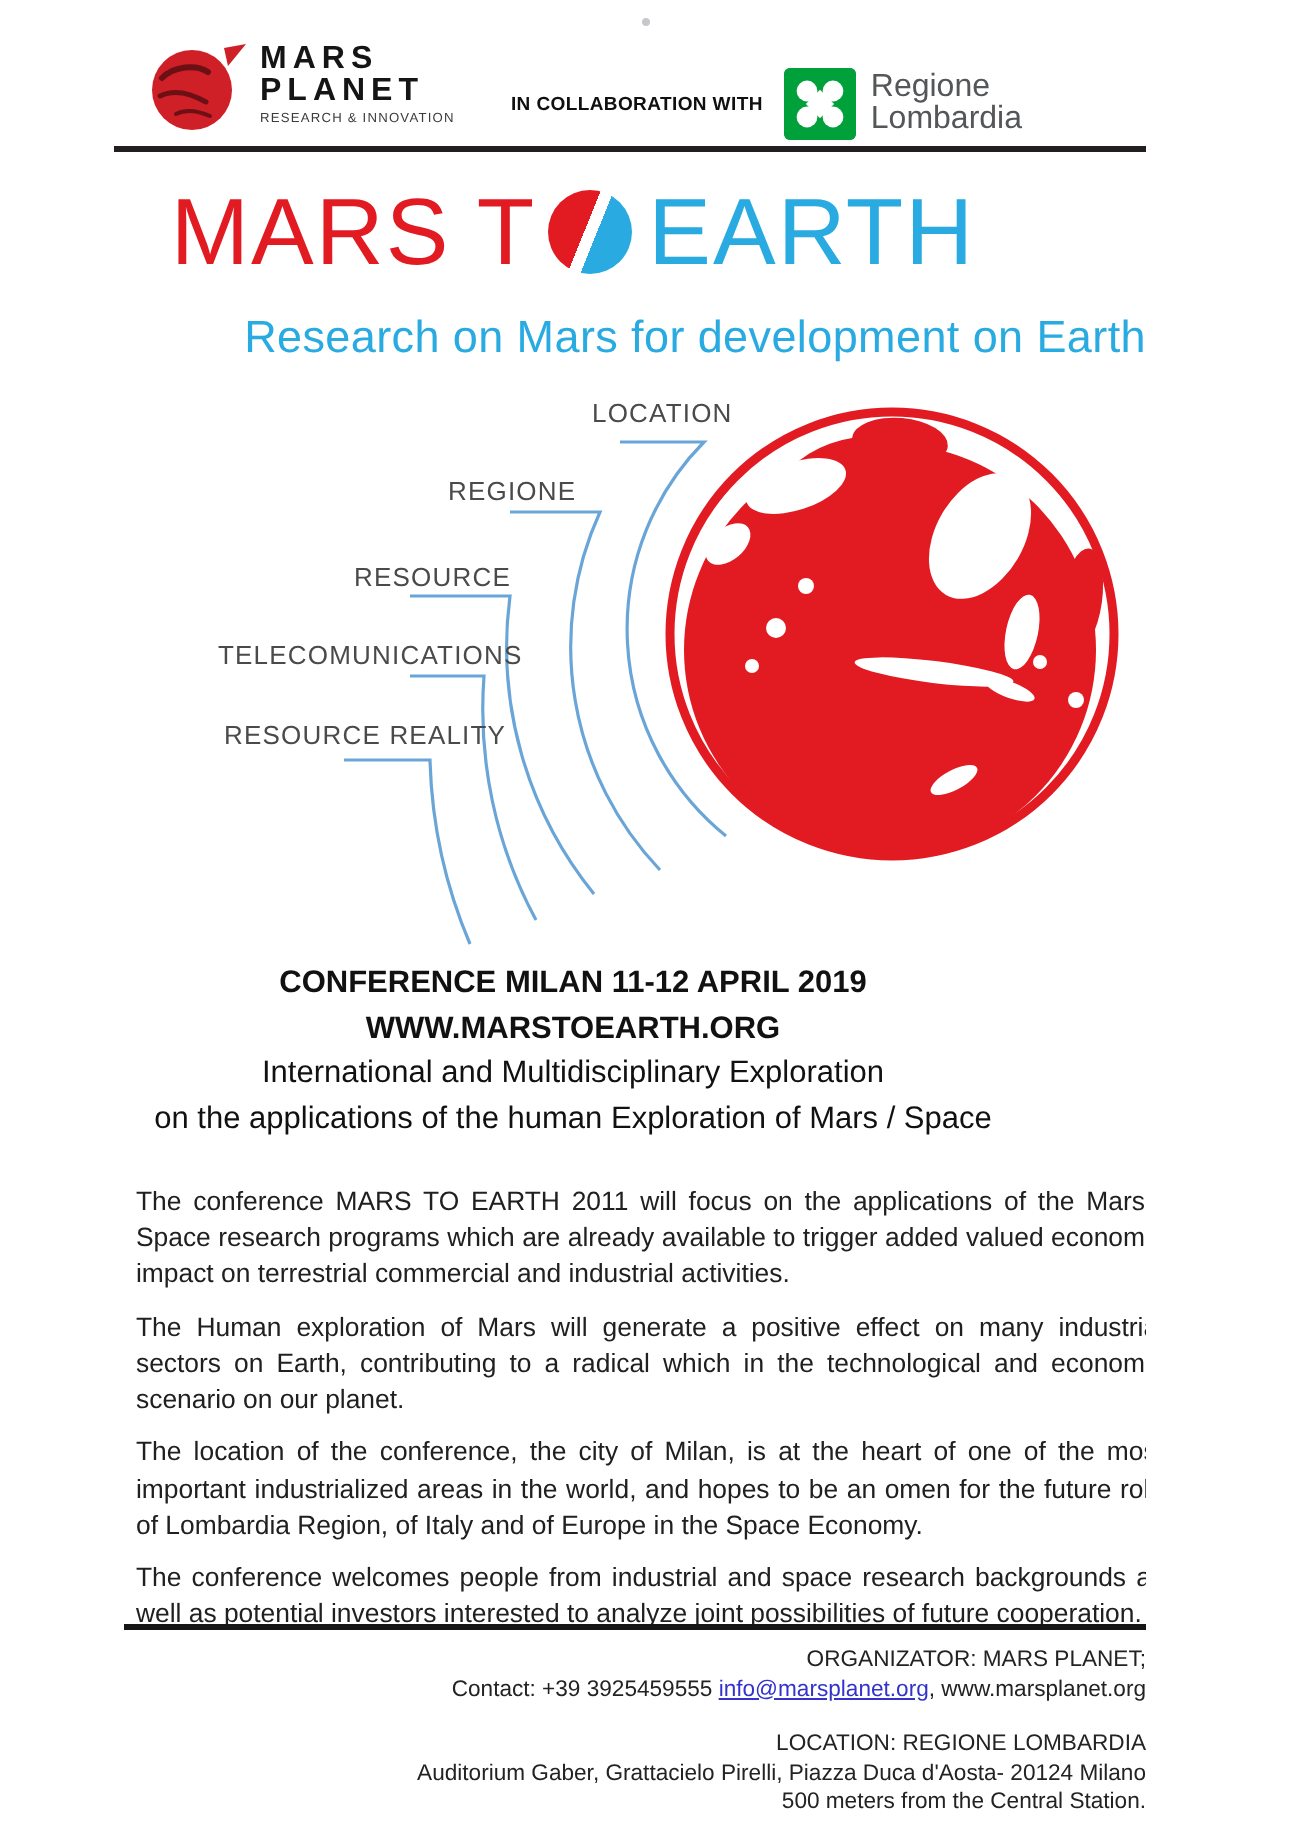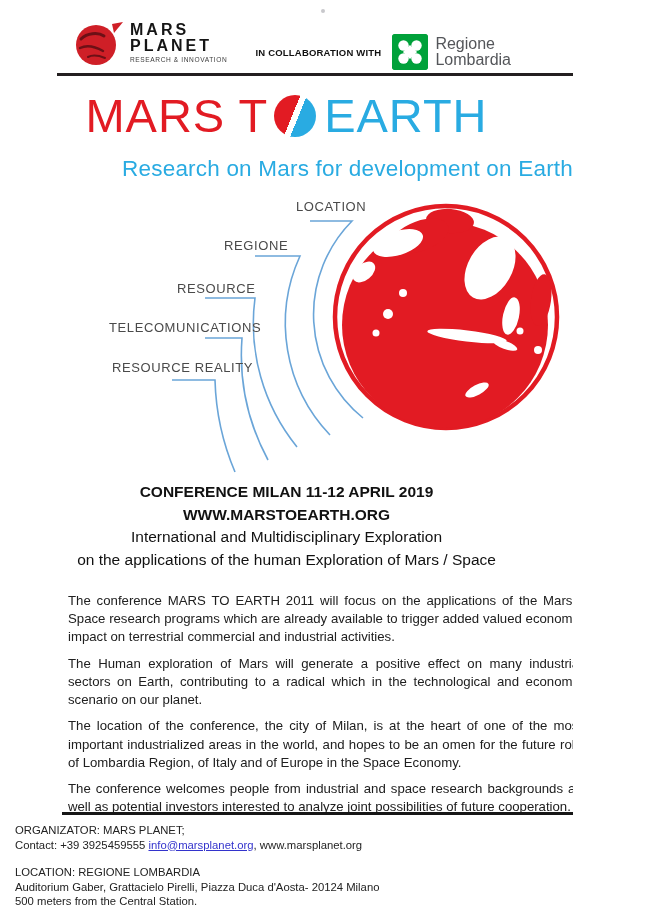--- a/index.html
+++ b/index.html
@@ -42,21 +42,21 @@
   .conf{position:absolute;left:0;right:0;top:481px;text-align:center;font-size:15.5px;line-height:22.5px;color:#111;}
   .conf .bold{font-weight:700;}
 
   
   .body-copy{position:absolute;left:68px;top:592px;width:514px;font-size:13.2px;line-height:1.38;
              text-align:justify;color:#202020;}
   .body-copy p{margin:0 0 8px 0;}
 
   
   .footer-rule{position:absolute;left:62px;top:812px;width:526px;height:2.5px;background:#161616;}
-  .footer{position:absolute;left:0;right:0;top:823px;text-align:left;font-size:11.3px;line-height:14.5px;color:#232323;margin-left:15px;}
+  .footer{position:absolute;left:0;right:0;top:823px;text-align:right;font-size:11.3px;line-height:14.5px;color:#232323;}
   .footer .gap{height:13px;}
   .email-link{color:#3333cc;text-decoration:underline;cursor:pointer;}
 </style>
 </head>
 <body>
 
 <div class="page">
 
   <div class="stray-dot"></div>
 

